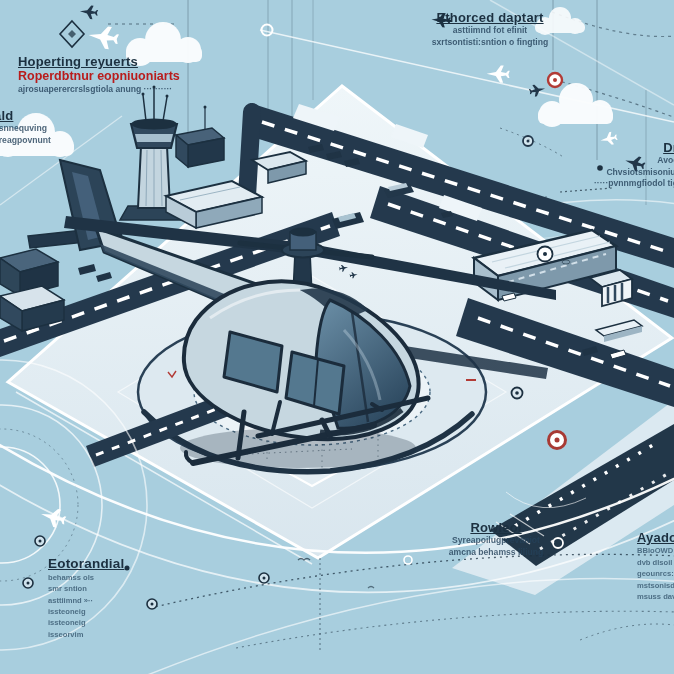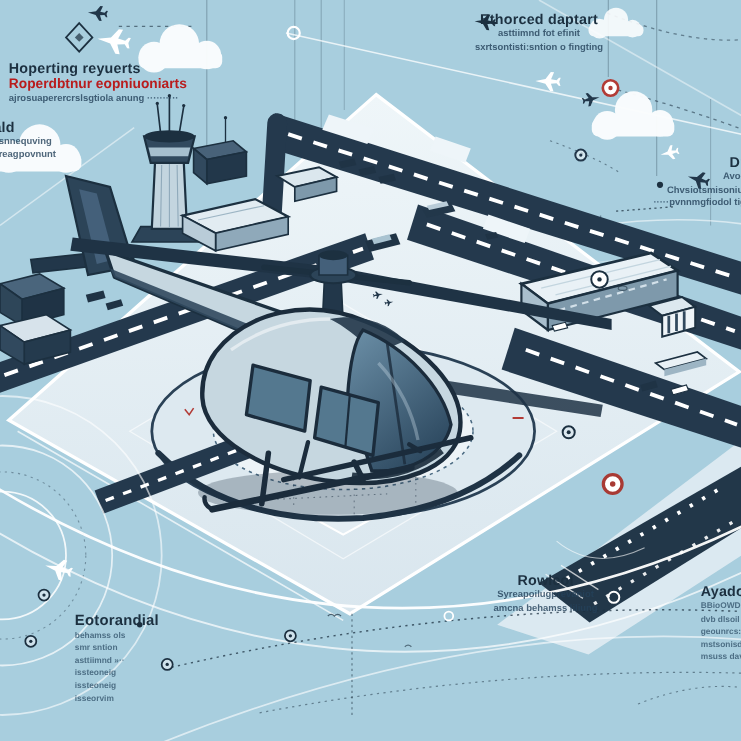--- a/index.html
+++ b/index.html
@@ -1,20 +1,20 @@
 <!DOCTYPE html>
 <html><head>
 <meta charset="utf-8">
 <style>
   html,body{margin:0;padding:0;background:#a8cede;}
   .stage{position:relative;width:674px;height:674px;overflow:hidden;
          background:#a8cede;font-family:"Liberation Sans",sans-serif;color:#1c3040;}
   .stage svg{position:absolute;left:0;top:0;}
   .lbl{position:absolute;z-index:5;}
-  .lbl .t{font-weight:bold;font-size:13px;line-height:1.18;letter-spacing:.2px;color:#1c3040;}
+  .lbl .t{font-weight:bold;font-size:13px;line-height:1.18;letter-spacing:.2px;color:#1c3040;text-decoration:underline;}
   .lbl .t2{font-weight:bold;font-size:12.5px;line-height:1.2;color:#b91c1c;}
   .lbl .s{font-size:8.6px;font-weight:bold;opacity:.8;line-height:1.32;color:#24415a;}
   .lbl .xs{font-size:7.6px;font-weight:bold;opacity:.72;line-height:1.5;color:#2a4a63;}
   .ctr{text-align:center;}
   .rgt{text-align:right;}
 </style>
 </head>
 <body>
 
 <div class="stage">
@@ -309,21 +309,21 @@
     </g>
     <g>
       <circle cx="557" cy="440" r="8.5" fill="#ffffff" stroke="#a83a34" stroke-width="3"></circle>
       <circle cx="557" cy="440" r="2.5" fill="#a83a34"></circle>
     </g>
     <path d="M298,560 q3,-3 6,0 q3,-3 6,0" stroke="#1c3040" stroke-width="1.2" fill="none" opacity=".7"></path>
     <path d="M368,588 q3,-3 6,0" stroke="#1c3040" stroke-width="1.2" fill="none" opacity=".6"></path>
   </g>
 </svg>
 
-  <div class="lbl" style="left:8px;top:54px;">
+  <div class="lbl" style="left:18px;top:54px;">
     <div class="t">Hoperting reyuerts</div>
     <div class="t2">Roperdbtnur eopniuoniarts</div>
     <div class="s">ajrosuaperercrslsgtiola anung ··········</div>
   </div>
 
   <div class="lbl" style="left:-6px;top:108px;">
     <div class="t">ald</div>
     <div class="s">ssnnequving</div>
     <div class="s">areagpovnunt</div>
   </div>
@@ -349,21 +349,21 @@
 
   <div class="lbl" style="left:637px;top:530px;width:60px;">
     <div class="t">Ayado</div>
     <div class="xs">BBioOWD:</div>
     <div class="xs">dvb dlsoil</div>
     <div class="xs">geounrcs:</div>
     <div class="xs">mstsonisdes</div>
     <div class="xs">msuss davd</div>
   </div>
 
-  <div class="lbl" style="left:68px;top:556px;">
+  <div class="lbl" style="left:48px;top:556px;">
     <div class="t" style="font-size:13.5px">Eotorandial</div>
     <div class="xs">behamss ols</div>
     <div class="xs">smr sntion</div>
     <div class="xs">asttiimnd »··</div>
     <div class="xs">issteoneig</div>
     <div class="xs">issteoneig</div>
     <div class="xs">isseorvim</div>
   </div>
 
 </div>

